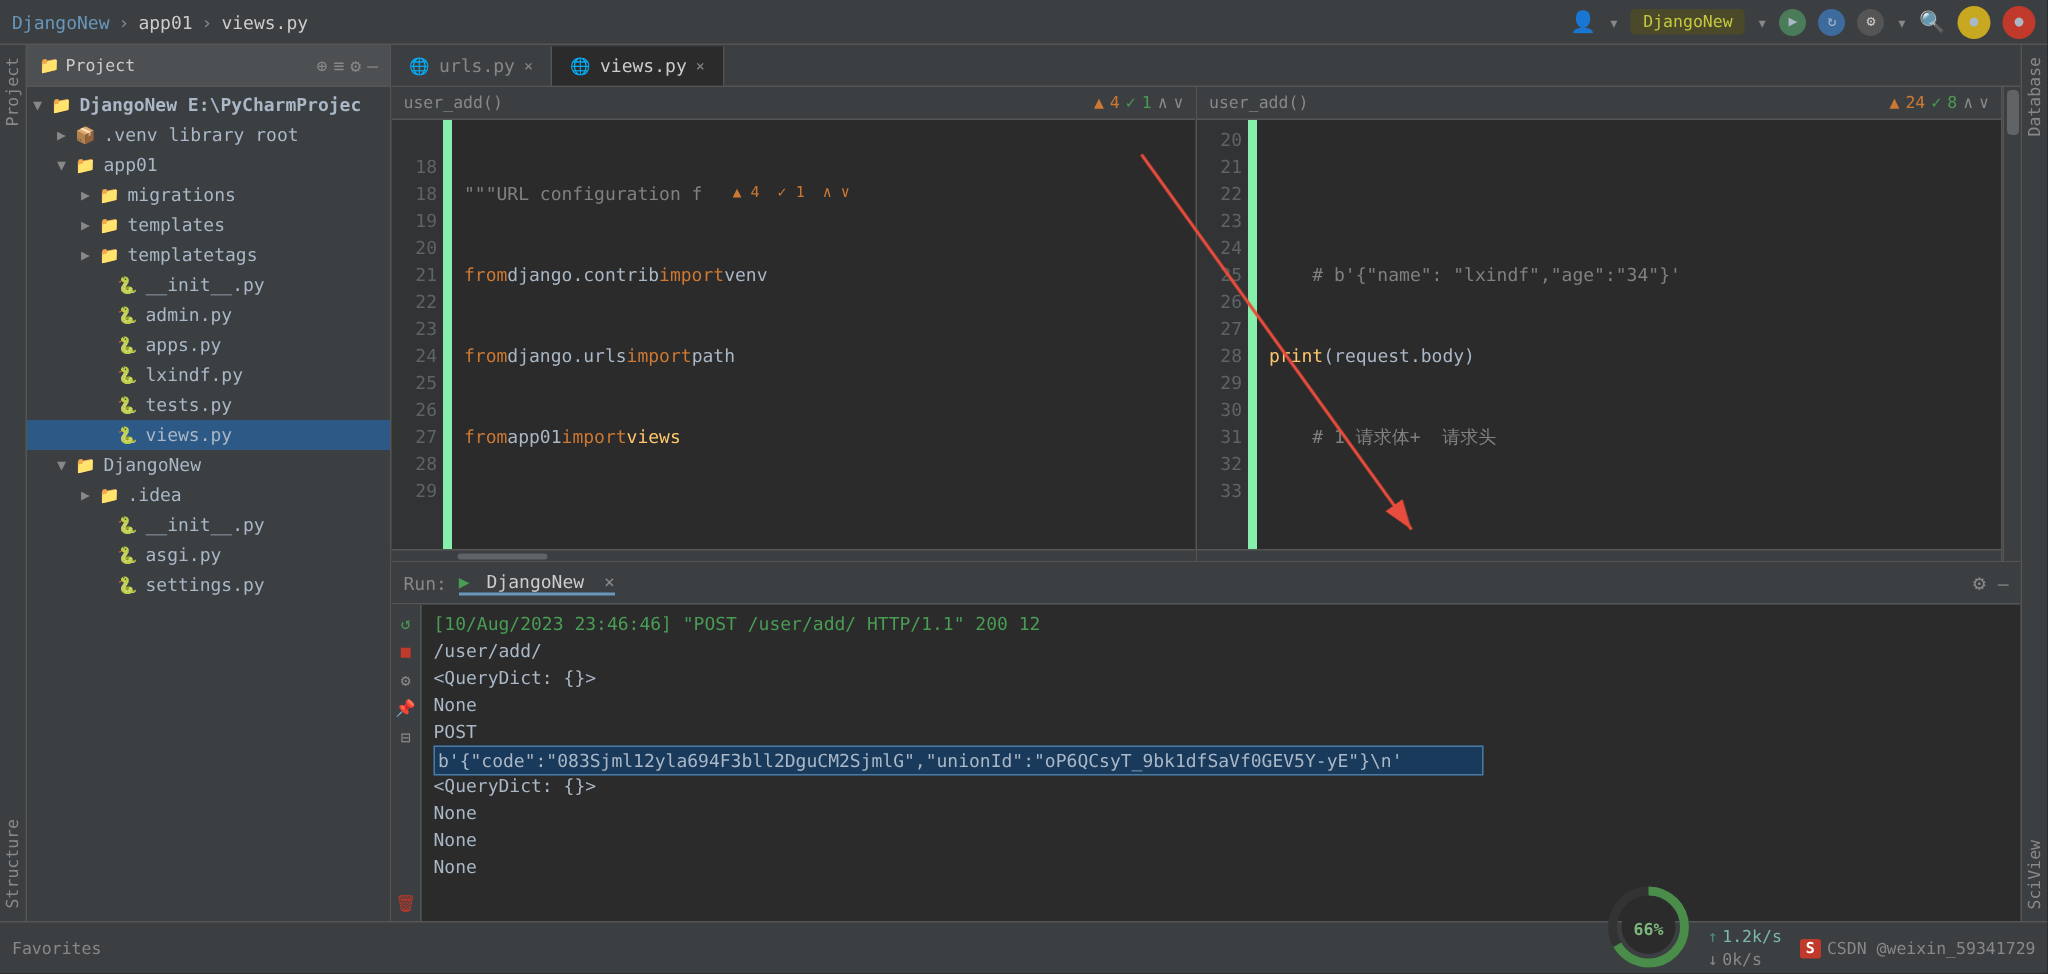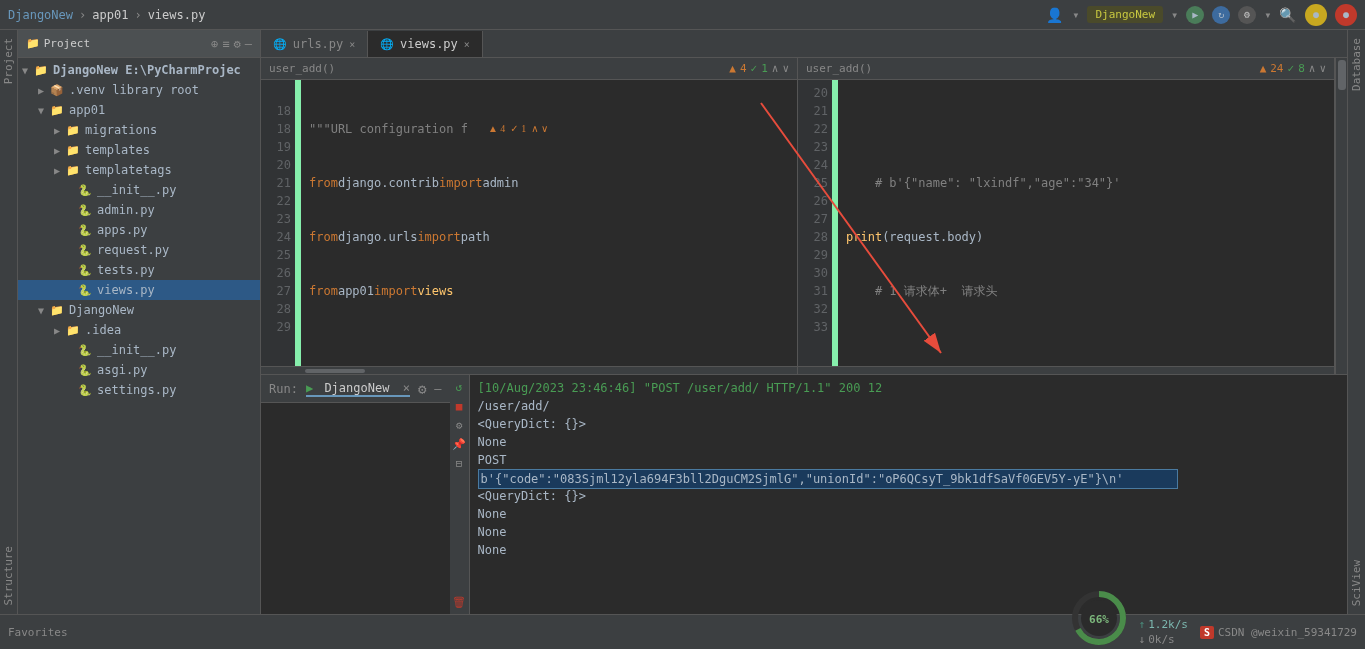--- a/index.html
+++ b/index.html
@@ -48,21 +48,21 @@
     .line-numbers { width: 40px; background: #313335; color: #606366; font-size: 12px; line-height: 18px; padding: 4px 4px 4px 4px; text-align: right; flex-shrink: 0; user-select: none; border-right: 6px solid #86efac; }
     .line-numbers div { height: 18px; }
     .code-content { flex: 1; padding: 4px 8px; font-size: 12px; line-height: 18px; white-space: pre; color: #a9b7c6; overflow: visible; }
     .code-line { height: 18px; display: flex; align-items: center; }
 
     
     .kw { color: #cc7832; }
     .cm { color: #808080; }
 
     
-    .run-panel { height: 240px; background: #2b2b2b; border-top: 1px solid #555; display: flex; flex-shrink: 0; }
+    .run-panel { height: 240px; background: #2b2b2b; border-top: 1px solid #555; display: flex; flex-direction: column; flex-shrink: 0; }
     .run-tab-bar { height: 28px; background: #3c3f41; display: flex; align-items: center; padding: 0 8px; gap: 8px; border-bottom: 1px solid #555; flex-shrink: 0; }
     .run-tab { font-size: 12px; color: #888; cursor: pointer; }
     .run-tab.active { color: #ccc; border-bottom: 2px solid #6897bb; }
     .run-content-area { display: flex; flex: 1; overflow: hidden; }
     .run-sidebar { width: 20px; background: #3c3f41; border-right: 1px solid #555; display: flex; flex-direction: column; align-items: center; padding-top: 4px; gap: 3px; }
     .run-sidebar-icon { color: #888; font-size: 11px; cursor: pointer; width: 16px; height: 16px; display: flex; align-items: center; justify-content: center; }
     .run-output { flex: 1; overflow: auto; padding: 4px 8px; font-size: 12px; line-height: 18px; color: #a9b7c6; }
     .run-line { height: 18px; white-space: pre; }
     .run-green { color: #499c54; }
     .run-settings { margin-left: auto; color: #888; cursor: pointer; font-size: 14px; }
@@ -172,21 +172,21 @@
 
       <div class="tree-item" style="padding-left:48px;">
         <span class="arrow"></span>
         <span class="icon py-icon">🐍</span>
         <span>apps.py</span>
       </div>
 
       <div class="tree-item" style="padding-left:48px;">
         <span class="arrow"></span>
         <span class="icon py-icon">🐍</span>
-        <span>request.py</span>
+        <span>lxindf.py</span>
       </div>
 
       <div class="tree-item" style="padding-left:48px;">
         <span class="arrow"></span>
         <span class="icon py-icon">🐍</span>
         <span>tests.py</span>
       </div>
 
       <div class="tree-item selected" style="padding-left:48px;">
         <span class="arrow"></span>
@@ -277,22 +277,22 @@
               <div>22</div>
               <div>23</div>
               <div>24</div>
               <div>25</div>
               <div>26</div>
               <div>27</div>
               <div>28</div>
               <div>29</div>
             </div>
             <div class="code-content">
-              <div class="code-line"><span style="color:#808080;">"""URL configuration f</span><span style="margin-left:20px; color:#cc7832; font-size:10px;font-family:Liberation Serif, serif;">▲ 4  ✓ 1  ∧ ∨</span></div>
-              <div class="code-line"><span class="kw">from</span> <span style="color:#a9b7c6;">django.contrib</span> <span class="kw">import</span> <span style="color:#a9b7c6;">admin</span></div>
+              <div class="code-line"><span style="color:#808080;">"""URL configuration f</span><span style="margin-left:20px; color:#cc7832; font-size:10px;">▲ 4  ✓ 1  ∧ ∨</span></div>
+              <div class="code-line"><span class="kw">from</span> <span style="color:#a9b7c6;">django.contrib</span> <span class="kw">import</span> <span style="color:#a9b7c6;">venv</span></div>
               <div class="code-line"><span class="kw">from</span> <span style="color:#a9b7c6;">django.urls</span> <span class="kw">import</span> <span style="color:#a9b7c6;">path</span></div>
               <div class="code-line"><span class="kw">from</span> <span style="color:#a9b7c6;">app01</span> <span class="kw">import</span> <span style="color:#ffc66d;">views</span></div>
               <div class="code-line"></div>
               
               
               
               
               
               
               

